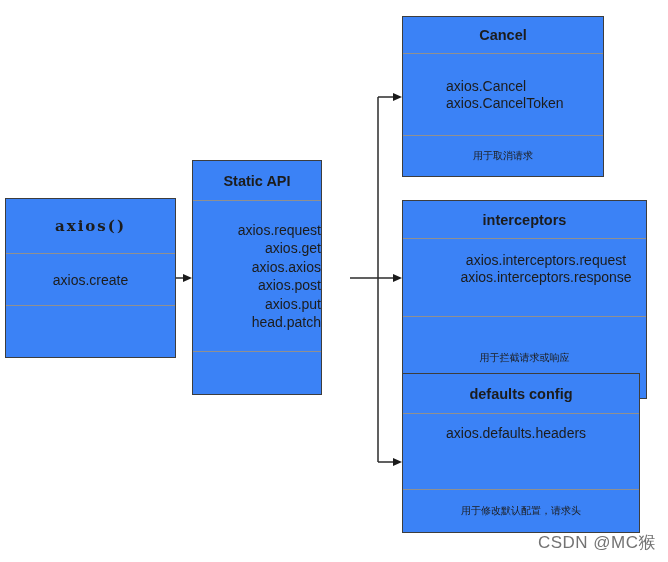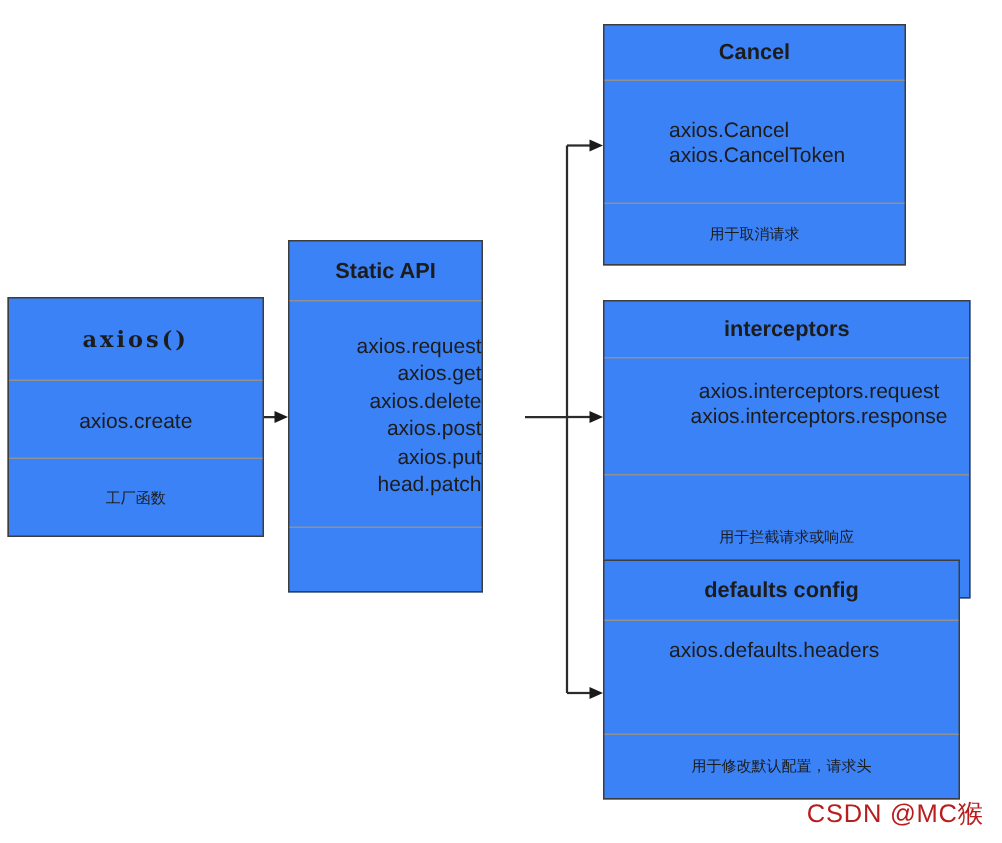--- a/index.html
+++ b/index.html
@@ -52,21 +52,21 @@
 
   #node-defaults { left:402px; top:373px; width:238px; height:160px; }
   #node-defaults .node-title { height:39px; }
   #node-defaults .node-body { height:76px; justify-content:flex-start; padding-top:11px; padding-left:43px; }
   #node-defaults .item { line-height:16.5px; }
 
   #connectors { position:absolute; left:0; top:0; width:668px; height:562px; pointer-events:none; }
 
   #watermark {
     position:absolute; right:12px; top:531px;
-    font-size:17px; color:#b91c1c; letter-spacing:0.5px;
+    font-size:17px; color:#737373; letter-spacing:0.5px;
     background:transparent;
   }
 </style>
 </head>
 <body>
 
 <div id="canvas">
 
   <svg id="connectors" viewBox="0 0 668 562" xmlns="http://www.w3.org/2000/svg">
 
@@ -85,29 +85,28 @@
 
     <line x1="378" y1="462" x2="395" y2="462" stroke="#2b2b2b" stroke-width="1.5"></line>
     <polygon points="402,462 393,458 393,466" fill="#1a1a1a"></polygon>
   </svg>
 
   <div class="node" id="node-axios">
     <div class="node-title">axios()</div>
     <div class="node-body">
       <div class="item">axios.create</div>
     </div>
-    <div class="node-footer">工厂函数</div>
   </div>
 
   <div class="node" id="node-static">
     <div class="node-title">Static API</div>
     <div class="node-body">
       <div class="item">axios.request</div>
       <div class="item">axios.get</div>
-      <div class="item">axios.delete</div>
+      <div class="item">axios.axios</div>
       <div class="item">axios.post</div>
       <div class="item">axios.put</div>
       <div class="item">head.patch</div>
     </div>
   </div>
 
   <div class="node" id="node-cancel">
     <div class="node-title">Cancel</div>
     <div class="node-body">
       <div class="item">axios.Cancel</div>

